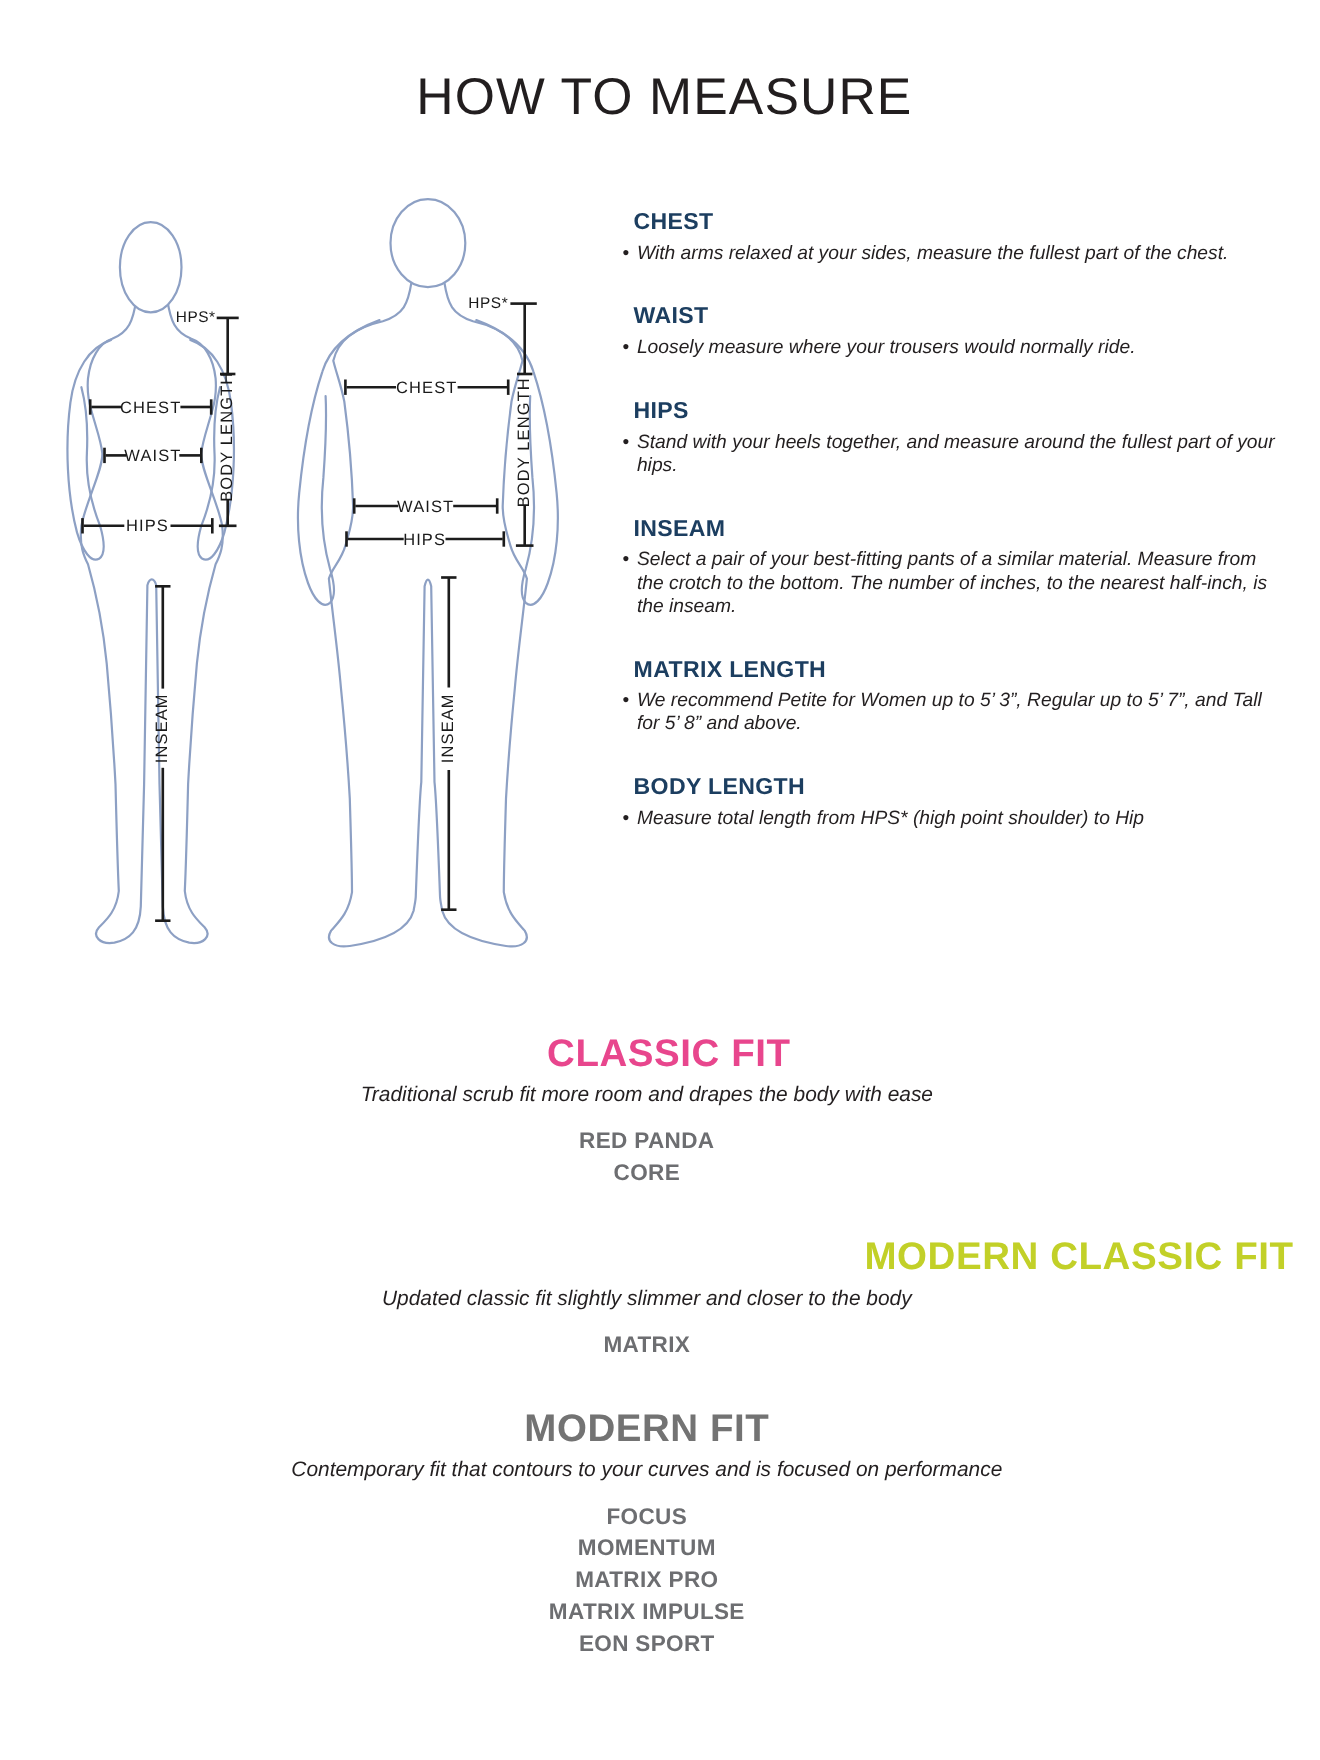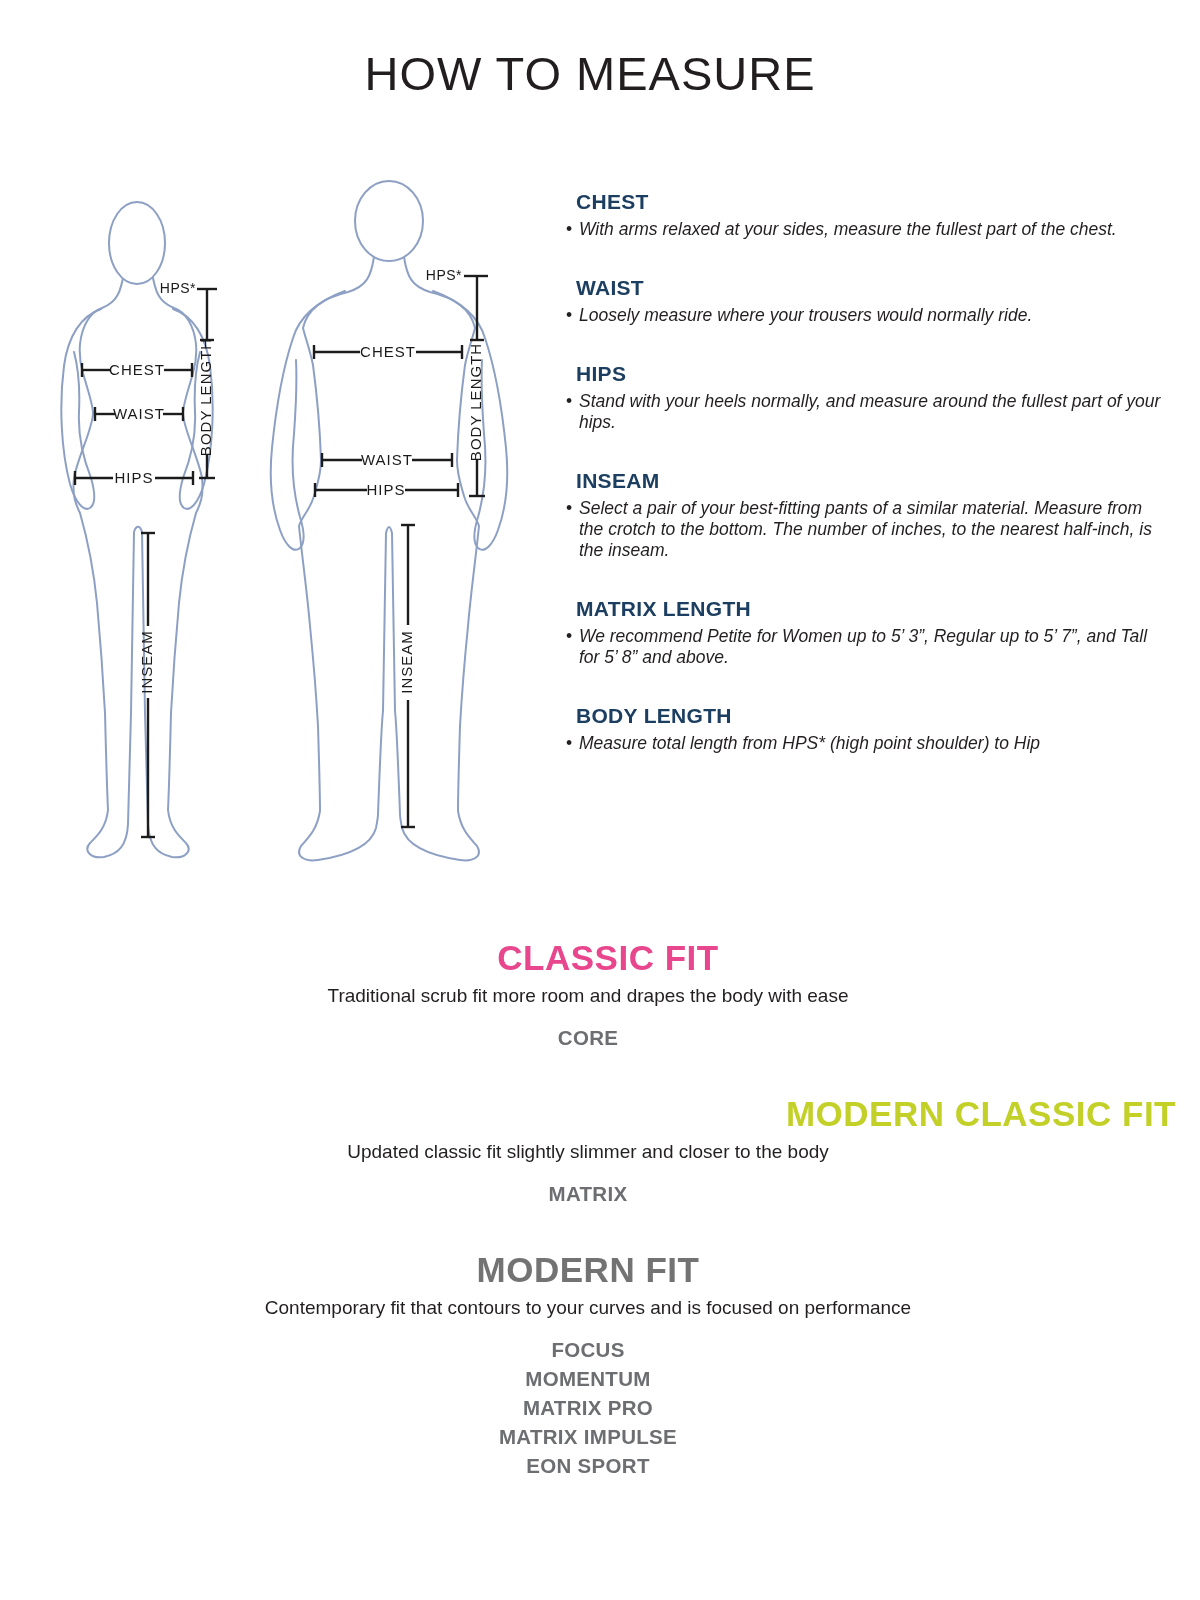--- a/index.html
+++ b/index.html
@@ -1,38 +1,38 @@
 <!DOCTYPE html>
 <html><head>
 <meta charset="utf-8">
 <style>
   html,body{margin:0;padding:0;}
   body{
     width:1200px;height:1600px;background:#ffffff;position:relative;overflow:hidden;
     font-family:"Liberation Sans",sans-serif;color:#231f20;
   }
   .title{
-    position:absolute;top:44px;left:0;width:1176px;margin:2px;text-align:center;
+    position:absolute;top:44px;left:0;width:1176px;margin:16px;text-align:center;
     font-size:47px;font-weight:400;letter-spacing:1px;color:#221e1f;
   }
   .figures{position:absolute;left:0;top:160px;}
   .right-col{position:absolute;left:566px;top:190px;width:605px;}
   .instr{margin:0 0 36px 0;}
   .instr-h{
     margin:0 0 5px 10px;font-size:21px;font-weight:700;color:#1c3e60;letter-spacing:.3px;
   }
   .bullet{
     margin:0 0 7px 0;padding-left:13px;position:relative;
     font-style:italic;font-size:17.5px;line-height:21px;color:#231f20;
   }
   .bullet::before{content:"\2022";position:absolute;left:0;top:0;font-style:normal;}
   .fits{position:absolute;top:938px;left:0;width:1176px;text-align:center;}
   .fit{margin:0 0 42px 0;}
   .fit-h{margin:0;font-size:35px;font-weight:700;letter-spacing:.5px;}
-  .fit-d{margin:7px 0 0 0;font-size:19px;color:#231f20;}
+  .fit-d{margin:7px 0 0 0;font-style:italic;font-size:19px;color:#231f20;}
   .fit-products{margin-top:16px;}
   .fit-products p{margin:0;font-size:20.5px;font-weight:700;color:#6d6e71;line-height:29px;letter-spacing:.3px;}
   .figure-path{fill:none;stroke:#8da0c4;stroke-width:2;stroke-linecap:round;}
   .figure-head{fill:#ffffff;stroke:#8da0c4;stroke-width:2;}
   .measure{stroke:#1c1c1c;stroke-width:2.4;}
   .mlabel{font-family:"Liberation Sans",sans-serif;font-size:15px;fill:#1a1a1a;letter-spacing:1px;}
   .mlabel-sm{font-family:"Liberation Sans",sans-serif;font-size:14px;fill:#1a1a1a;letter-spacing:.5px;}
 </style>
 </head>
 <body>
@@ -235,21 +235,21 @@
       <div>
 
           <p class="bullet">Loosely measure where your trousers would normally ride.</p>
         </div>
     </section>
 
     <section class="instr">
       <h3 class="instr-h">HIPS</h3>
       <div>
 
-          <p class="bullet">Stand with your heels normally, and measure around the fullest part of your hips.</p>
+          <p class="bullet">Stand with your heels together, and measure around the fullest part of your hips.</p>
         </div>
     </section>
 
     <section class="instr">
       <h3 class="instr-h">INSEAM</h3>
       <div>
 
           <p class="bullet">Select a pair of your best-fitting pants of a similar material. Measure from the crotch to the bottom. The number of inches, to the nearest half-inch, is the inseam.</p>
         </div>
     </section>
@@ -272,20 +272,21 @@
     </section>
   </div>
 
 <div class="fits">
 
     <section class="fit">
       <h2 class="fit-h" style="color: rgb(232, 70, 141); padding-left: 40px;">CLASSIC FIT</h2>
       <p class="fit-d">Traditional scrub fit more room and drapes the body with ease</p>
       <div class="fit-products">
 
+          <p>RED PANDA</p>
 
           <p>CORE</p>
         </div>
     </section>
 
     <section class="fit">
       <h2 class="fit-h" style="color: rgb(194, 208, 40); text-align: right;">MODERN CLASSIC FIT</h2>
       <p class="fit-d">Updated classic fit slightly slimmer and closer to the body</p>
       <div class="fit-products">
 

